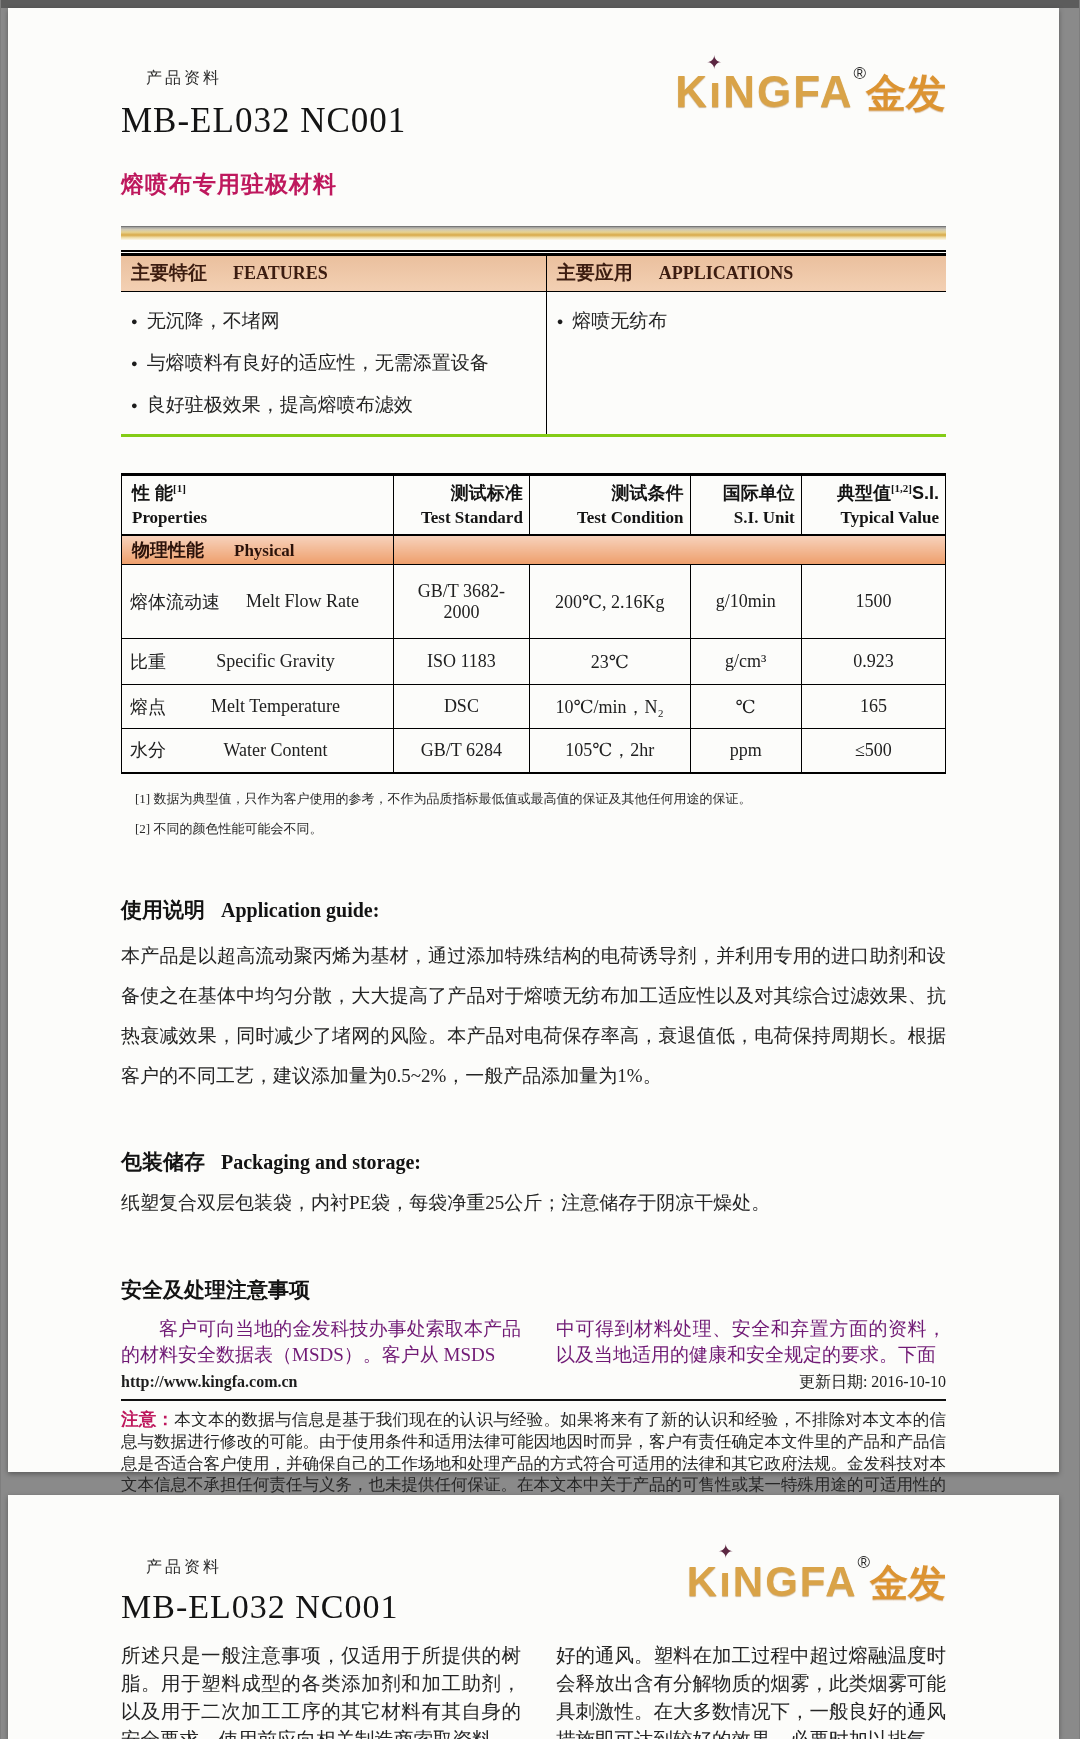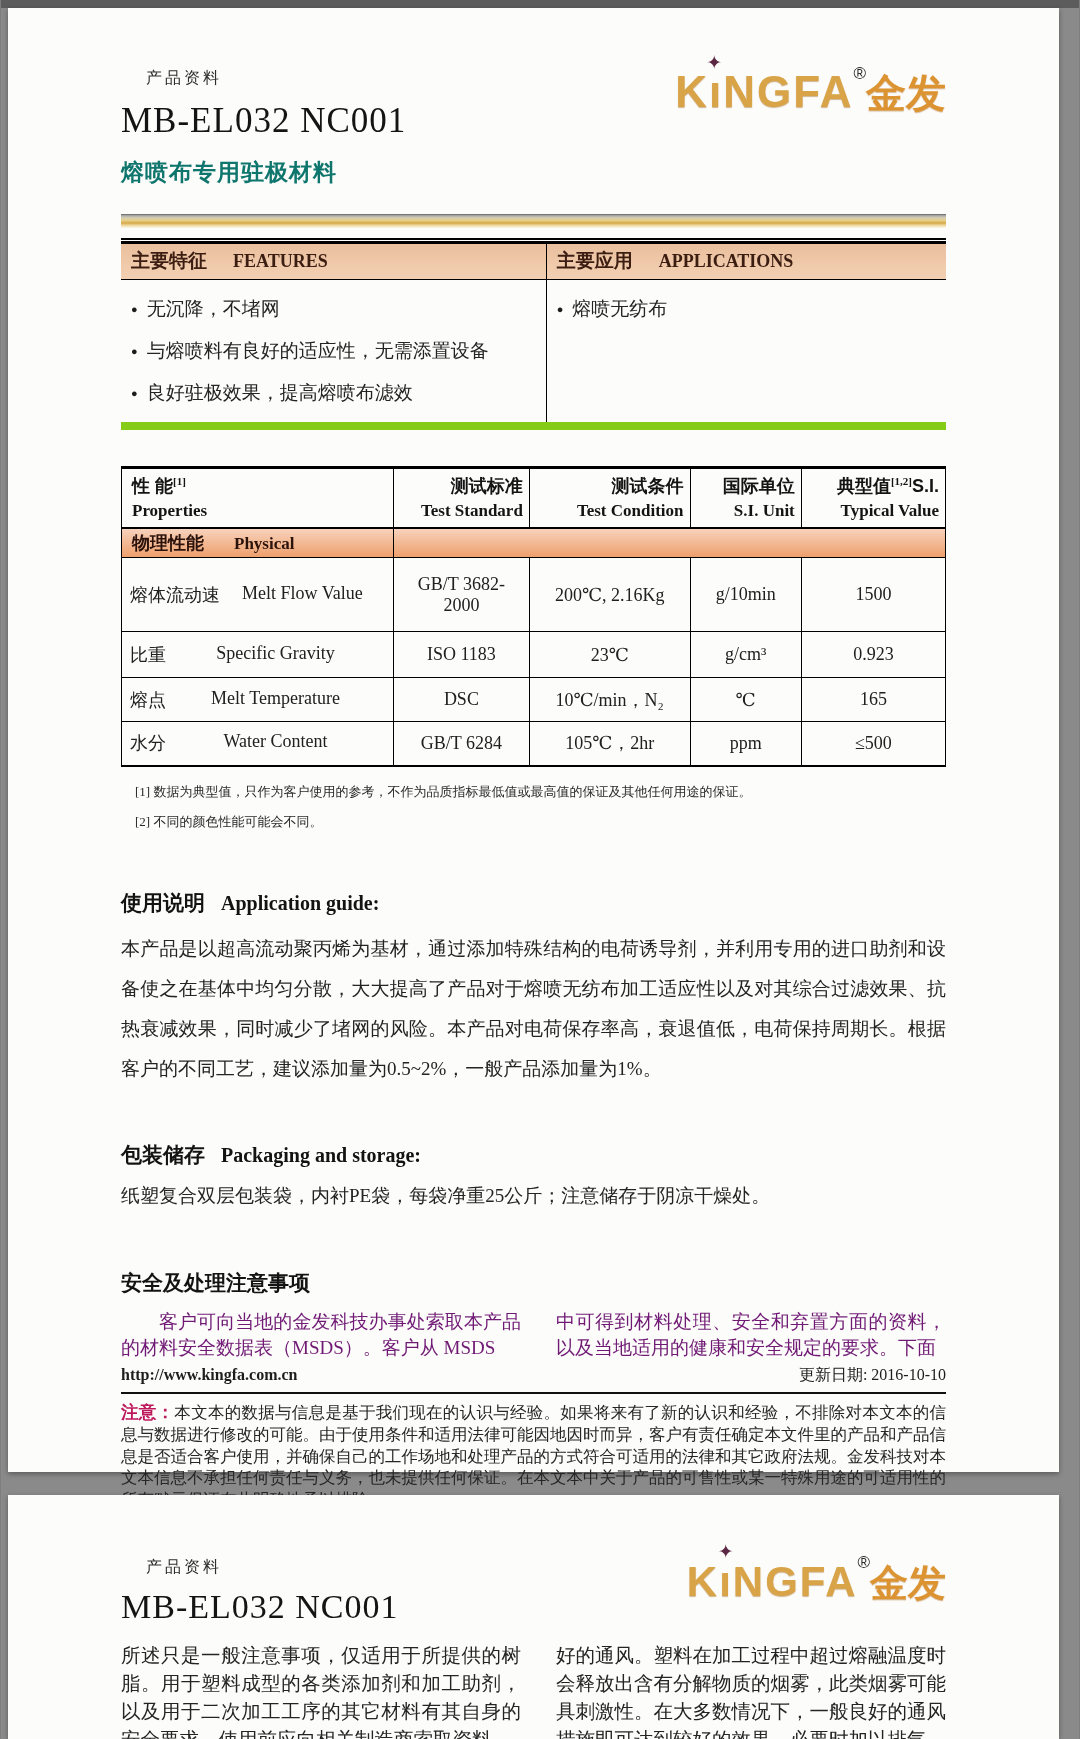--- a/index.html
+++ b/index.html
@@ -10,32 +10,32 @@
 
   .page { position:absolute; left:7px; width:1051px; background:#fcfcfa; box-shadow:0 2px 5px rgba(0,0,0,.35); }
   .page-1 { top:8px; height:1464px; }
   .page-2 { top:1495px; height:244px; overflow:hidden; }
   .page-inner { padding:0 113px; position:relative; }
 
   
   .doc-header { position:relative; padding-top:60px; }
   .kicker { font-size:16px; color:#2e2e2e; letter-spacing:3px; padding-left:25px; }
   .doc-title { font-family:"Liberation Serif","DejaVu Serif",serif; font-size:35px; letter-spacing:1px; color:#141414; margin-top:12px; }
-  .doc-subtitle { font-family:"Liberation Sans","DejaVu Sans",sans-serif; font-weight:bold; font-size:23px; color:#0f766e; margin-top:16px; letter-spacing:1px; }
+  .doc-subtitle { font-family:"Liberation Sans","DejaVu Sans",sans-serif; font-weight:bold; font-size:23px; color:#be185d; margin-top:28px; letter-spacing:1px; }
 
   .logo { position:absolute; top:56px; right:0; white-space:nowrap; }
   .logo-star { position:absolute; left:31px; top:-13px; font-size:19px; color:#5c2742; font-family:"DejaVu Sans",sans-serif; }
   .logo-latin { font-family:"Liberation Sans","DejaVu Sans",sans-serif; font-weight:bold; font-size:44px; letter-spacing:2px; color:#d9a348; text-shadow:0 1px 1px rgba(150,95,20,.45); }
   .logo-reg { font-size:17px; color:#2b2b2b; vertical-align:28px; font-family:"Liberation Sans",sans-serif; }
   .logo-cn { font-family:"Liberation Sans","DejaVu Sans",sans-serif; font-weight:bold; font-size:40px; color:#dc9432; text-shadow:0 1px 1px rgba(160,90,15,.4); }
 
   .gold-bar { height:14px; margin-top:26px; background:linear-gradient(180deg,#9a9a9a 0%,#cfc9b6 18%,#e7d28f 40%,#d8a948 62%,#eedaa2 80%,#fbf7ea 100%); border-top:1px solid #777; }
 
   
-  .features-table { margin-top:10px; border-top:5px double #000; border-bottom:8px solid #84cc16; display:flex; min-height:138px; }
+  .features-table { margin-top:10px; border-top:5px double #000; border-bottom:3px solid #84cc16; display:flex; min-height:138px; }
   .feat-col { width:51.6%; border-right:1.5px solid #000; }
   .app-col { width:48.4%; }
   .fa-head { background:linear-gradient(180deg,#eac09e,#f3d0b3); border-top:1px solid #000; border-bottom:1px solid #000; padding:4px 10px 5px; }
   .fa-head .cn { font-family:"Liberation Sans","DejaVu Sans",sans-serif; font-weight:bold; font-size:19px; color:#3c1d11; }
   .fa-head .en { font-family:"Liberation Serif","DejaVu Serif",serif; font-weight:bold; font-size:18px; color:#3c1d11; margin-left:22px; }
   .fa-body { padding:12px 10px 16px; }
   .bullet-item { font-size:19px; color:#242424; margin-top:16px; }
   .bullet-item:first-child { margin-top:4px; }
   .bullet-item::before { content:"●"; font-size:11px; vertical-align:2px; margin-right:9px; color:#1c1c1c; }
 
@@ -47,21 +47,21 @@
   table.props th, table.props td { border:1.5px solid #000; }
   table.props thead th { border-top:3px solid #000; border-bottom:2.5px solid #000; height:60px; vertical-align:middle; padding:4px 6px; text-align:right; }
   .th-cn { font-family:"Liberation Sans","DejaVu Sans",sans-serif; font-weight:bold; font-size:18px; color:#141414; display:block; }
   .th-en { font-family:"Liberation Serif","DejaVu Serif",serif; font-weight:bold; font-size:17px; color:#141414; display:block; margin-top:3px; }
   .th-left { text-align:left !important; padding-left:10px !important; }
   sup.fnref { font-size:11px; font-family:"Liberation Serif",serif; font-weight:bold; }
   tr.section-row td { background:linear-gradient(180deg,#f7d2bc,#ee9f6c); height:30px; padding:2px 10px; }
   tr.section-row .sec-cn { font-family:"Liberation Sans","DejaVu Sans",sans-serif; font-weight:bold; font-size:18px; color:#2b120a; }
   tr.section-row .sec-en { font-family:"Liberation Serif","DejaVu Serif",serif; font-weight:bold; font-size:17px; color:#2b120a; margin-left:26px; }
   td.prop-name { padding:4px 8px; }
-  .prop-name-wrap { display:flex; }
+  .prop-name-wrap { display:flex; align-items:center; }
   .prop-cn { font-size:18px; color:#202020; white-space:nowrap; }
   .prop-en { flex:1; text-align:center; font-size:18px; color:#202020; }
   td.c-mid { text-align:center; font-size:18px; color:#202020; padding:4px 8px; }
   tr.r-mfr td { height:74px; } tr.r-sg td { height:46px; }
   tr.r-mt td { height:44px; } tr.r-wc td { height:44px; border-bottom:2.5px solid #000; }
 
   .footnotes { margin-top:10px; padding-left:3px; }
   .footnote { font-size:13px; color:#2a2a2a; line-height:30px;margin-left:11px; }
 
   
@@ -172,21 +172,21 @@
             <td>
               <span class="sec-cn">物理性能</span>
               <span class="sec-en">Physical</span>
             </td>
             <td colspan="4"></td>
           </tr>
           <tr class="r-mfr">
             <td class="prop-name">
                 <div class="prop-name-wrap">
                   <span class="prop-cn">熔体流动速</span>
-                  <span class="prop-en">Melt Flow Value</span>
+                  <span class="prop-en">Melt Flow Rate</span>
                 </div>
               </td>
             <td class="c-mid">GB/T 3682-2000</td>
             <td class="c-mid">200℃, 2.16Kg</td>
             <td class="c-mid">g/10min</td>
             <td class="c-mid">1500</td>
           </tr>
           <tr class="r-sg">
             <td class="prop-name">
                 <div class="prop-name-wrap">

